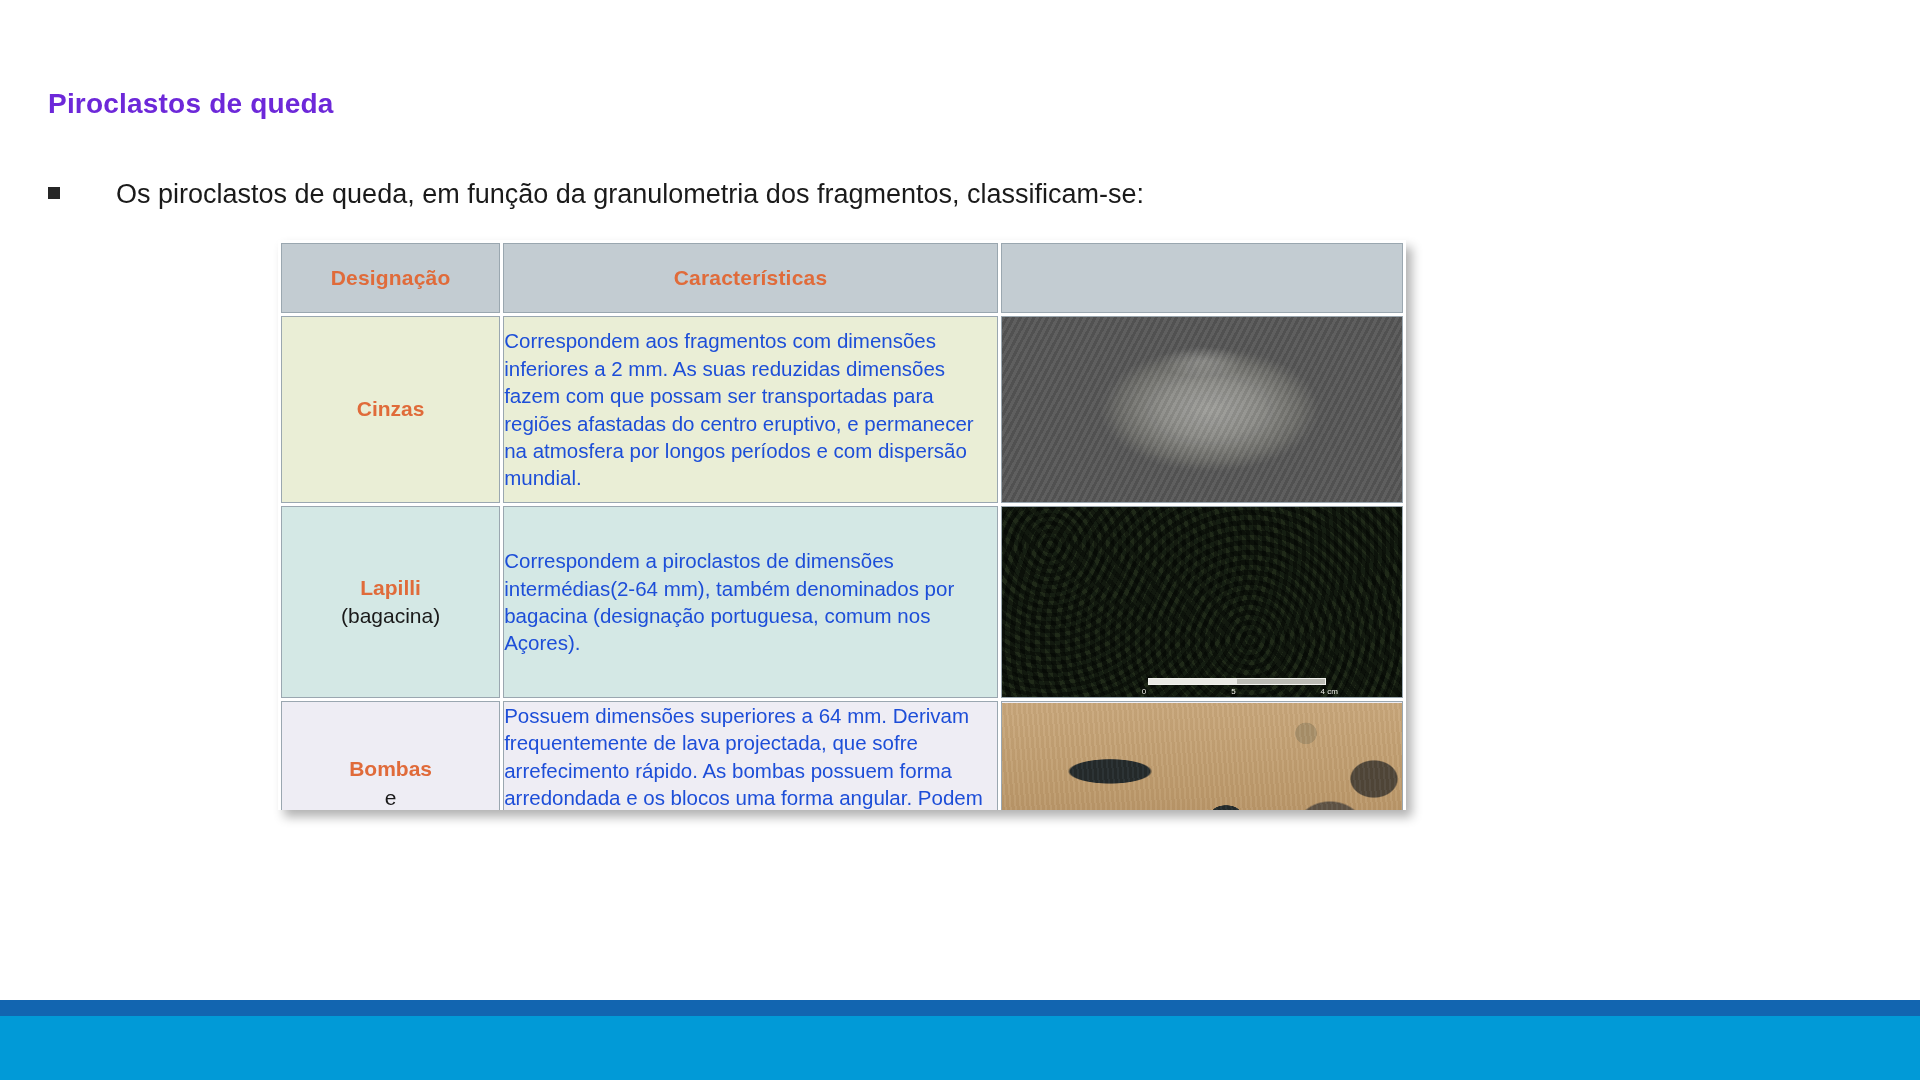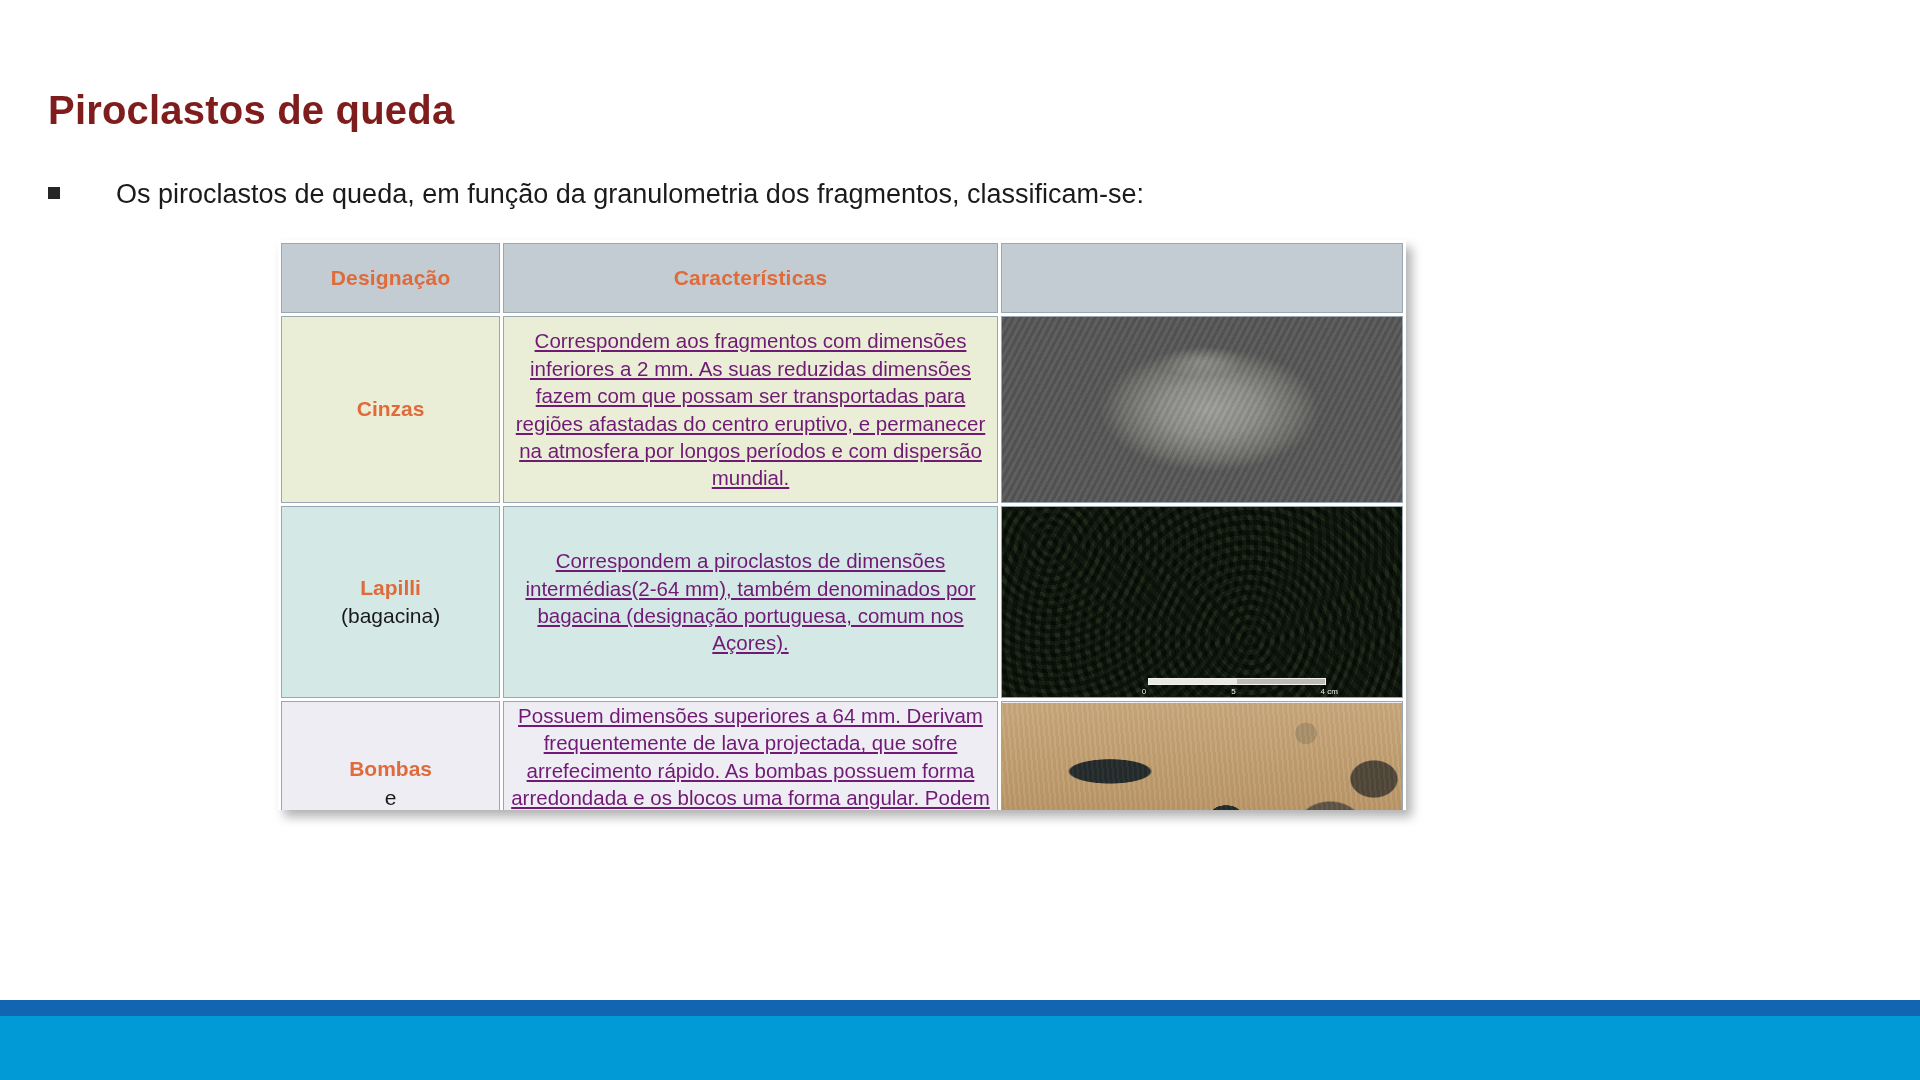--- a/index.html
+++ b/index.html
@@ -19,22 +19,22 @@
     display: flex; align-items: center;
     padding-left: 18px;
     color: #1f4e5f;
     font-size: 21px;
     letter-spacing: .2px;
   }
 
   
   .slide-title {
     position: absolute; left: 48px; top: 88px;
-    font-size: 40px; font-weight: bold;
-    color: #7f1d1d;
+    font-size: 28px; font-weight: bold;
+    color: #6d28d9;
     letter-spacing: .2px;
   }
 
   
   .bullet-row {
     position: absolute; left: 48px; top: 178px;
     display: flex; align-items: baseline; gap: 0;
     width: 1500px;
   }
   .bullet-mark {
@@ -78,24 +78,23 @@
     line-height: 1.35;
     padding: 6px 4px;
   }
   .desig .tag { color: #e06b3a; font-weight: bold; display:block; }
   .desig .sub { color: #1a1a1a; display:block; }
   .desig .sub-b { color: #1a1a1a; font-weight: bold; display:block; }
 
   .carac {
     font-size: 20.5px;
     line-height: 1.335;
-    color: #701a75;
+    color: #1d4ed8;
     padding: 14px 16px 14px 18px;
-    text-align: center;
-    text-decoration: underline;
+    text-align: left;
   }
 
   
   .r-cinzas   { background: #eaeed6; }
   .r-lapilli  { background: #d4e8e5; }
   .r-bombas   { background: #eeedf4; }
 
   .imgcell { padding: 0; border: 1px solid #9aa7b0; overflow: hidden; position: relative; }
   .photo { width: 100%; height: 100%; display: block; position: relative; }
 

